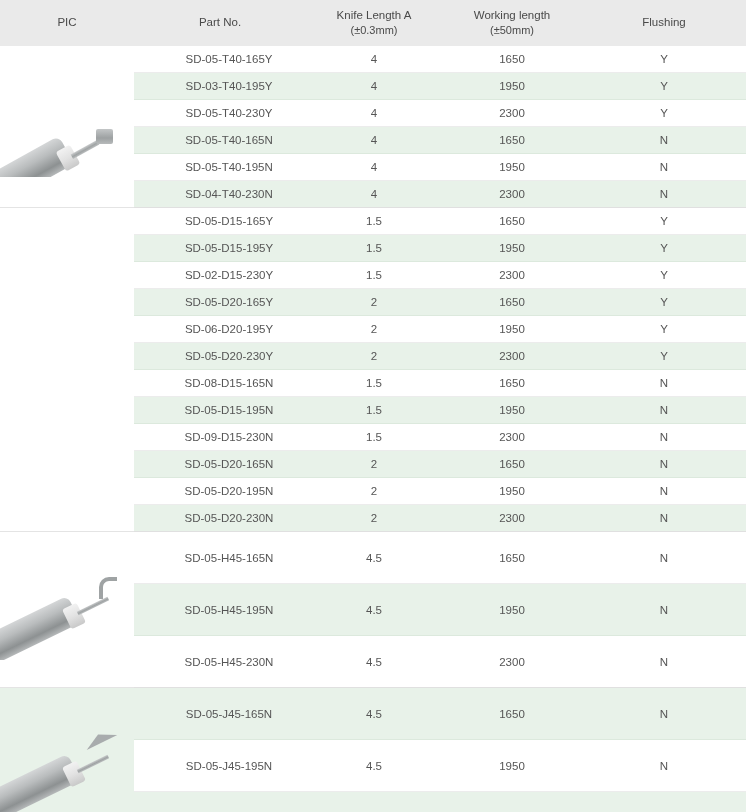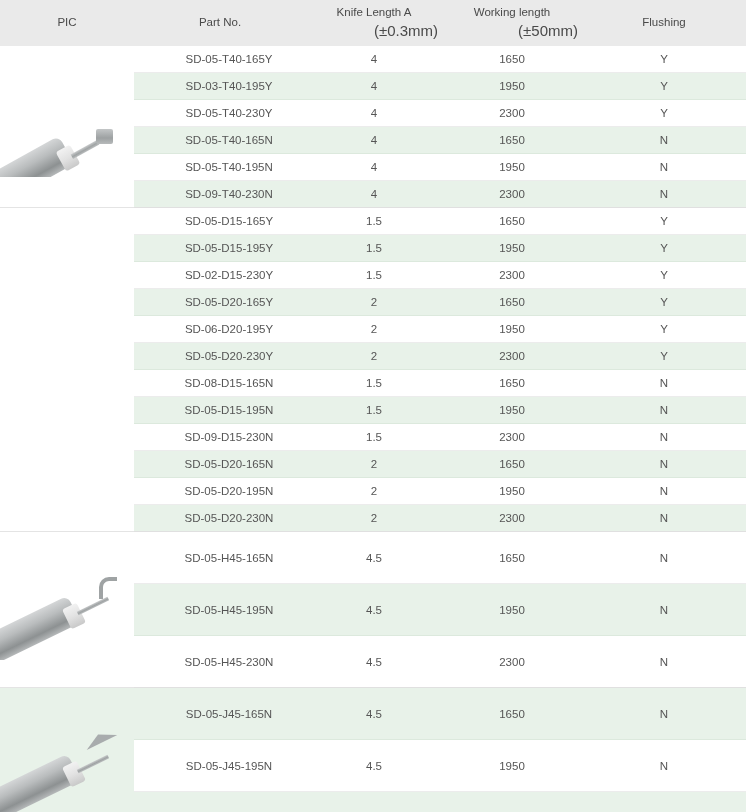--- a/index.html
+++ b/index.html
@@ -33,22 +33,21 @@
     font-size: 11.5px;
     height: 46px;
     vertical-align: middle;
     text-align: center;
     border: none;
     padding: 0 4px;
     line-height: 1.35;
   }
   thead th .sub {
     display: block;
-    font-size: 15px;
-    text-align: right;
+    font-size: 11px;
   }
 
   tbody td {
     text-align: center;
     vertical-align: middle;
     border: none;
     padding: 0 4px;
     color: #555;
   }
   tbody tr.alt td {
@@ -176,21 +175,21 @@
         <td style="height: 26px;">1650</td>
         <td style="height: 26px;">N</td>
       </tr>
       <tr>
         <td class="part-cell" style="height: 26px;">SD-05-T40-195N</td>
         <td style="height: 26px;">4</td>
         <td style="height: 26px;">1950</td>
         <td style="height: 26px;">N</td>
       </tr>
       <tr class="alt grp-end">
-        <td class="part-cell" style="height: 26px;">SD-09-T40-230N</td>
+        <td class="part-cell" style="height: 26px;">SD-04-T40-230N</td>
         <td style="height: 26px;">4</td>
         <td style="height: 26px;">2300</td>
         <td style="height: 26px;">N</td>
       </tr>
       <tr>
         <td class="pic-cell" rowspan="12">
           <div class="pic-wrap"></div>
         </td>
         <td class="part-cell" style="height: 26px;">SD-05-D15-165Y</td>
         <td style="height: 26px;">1.5</td>

